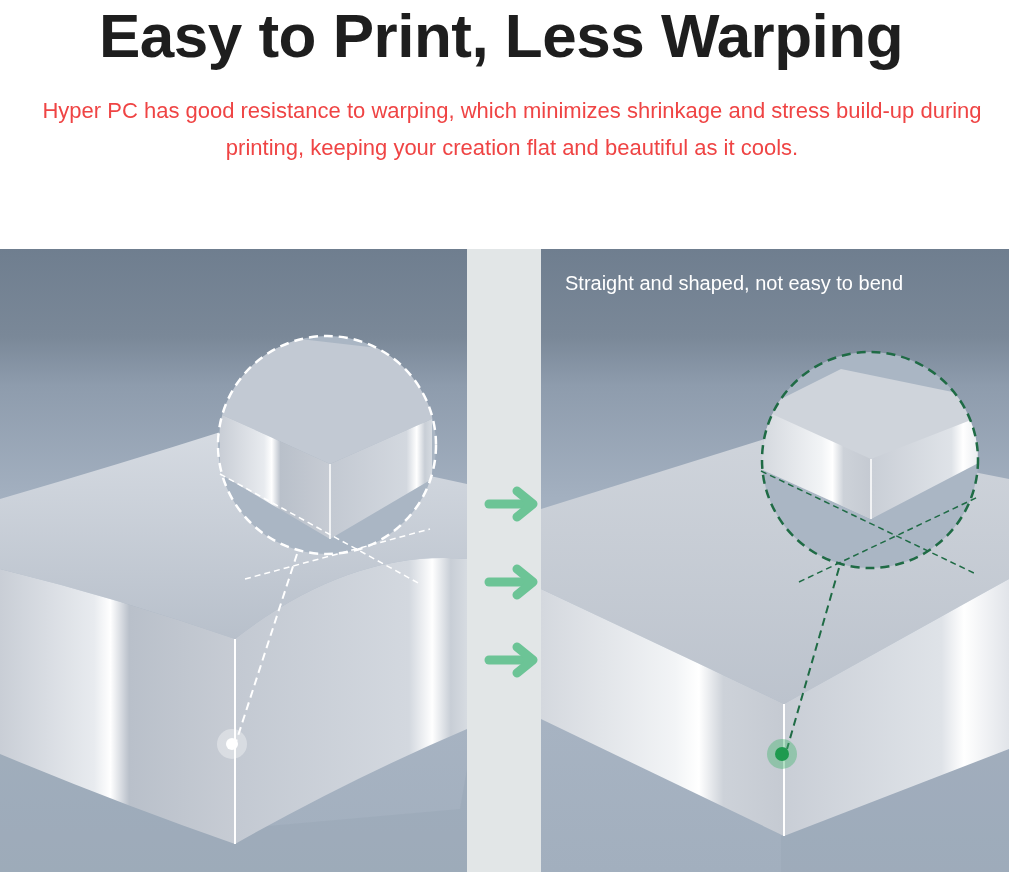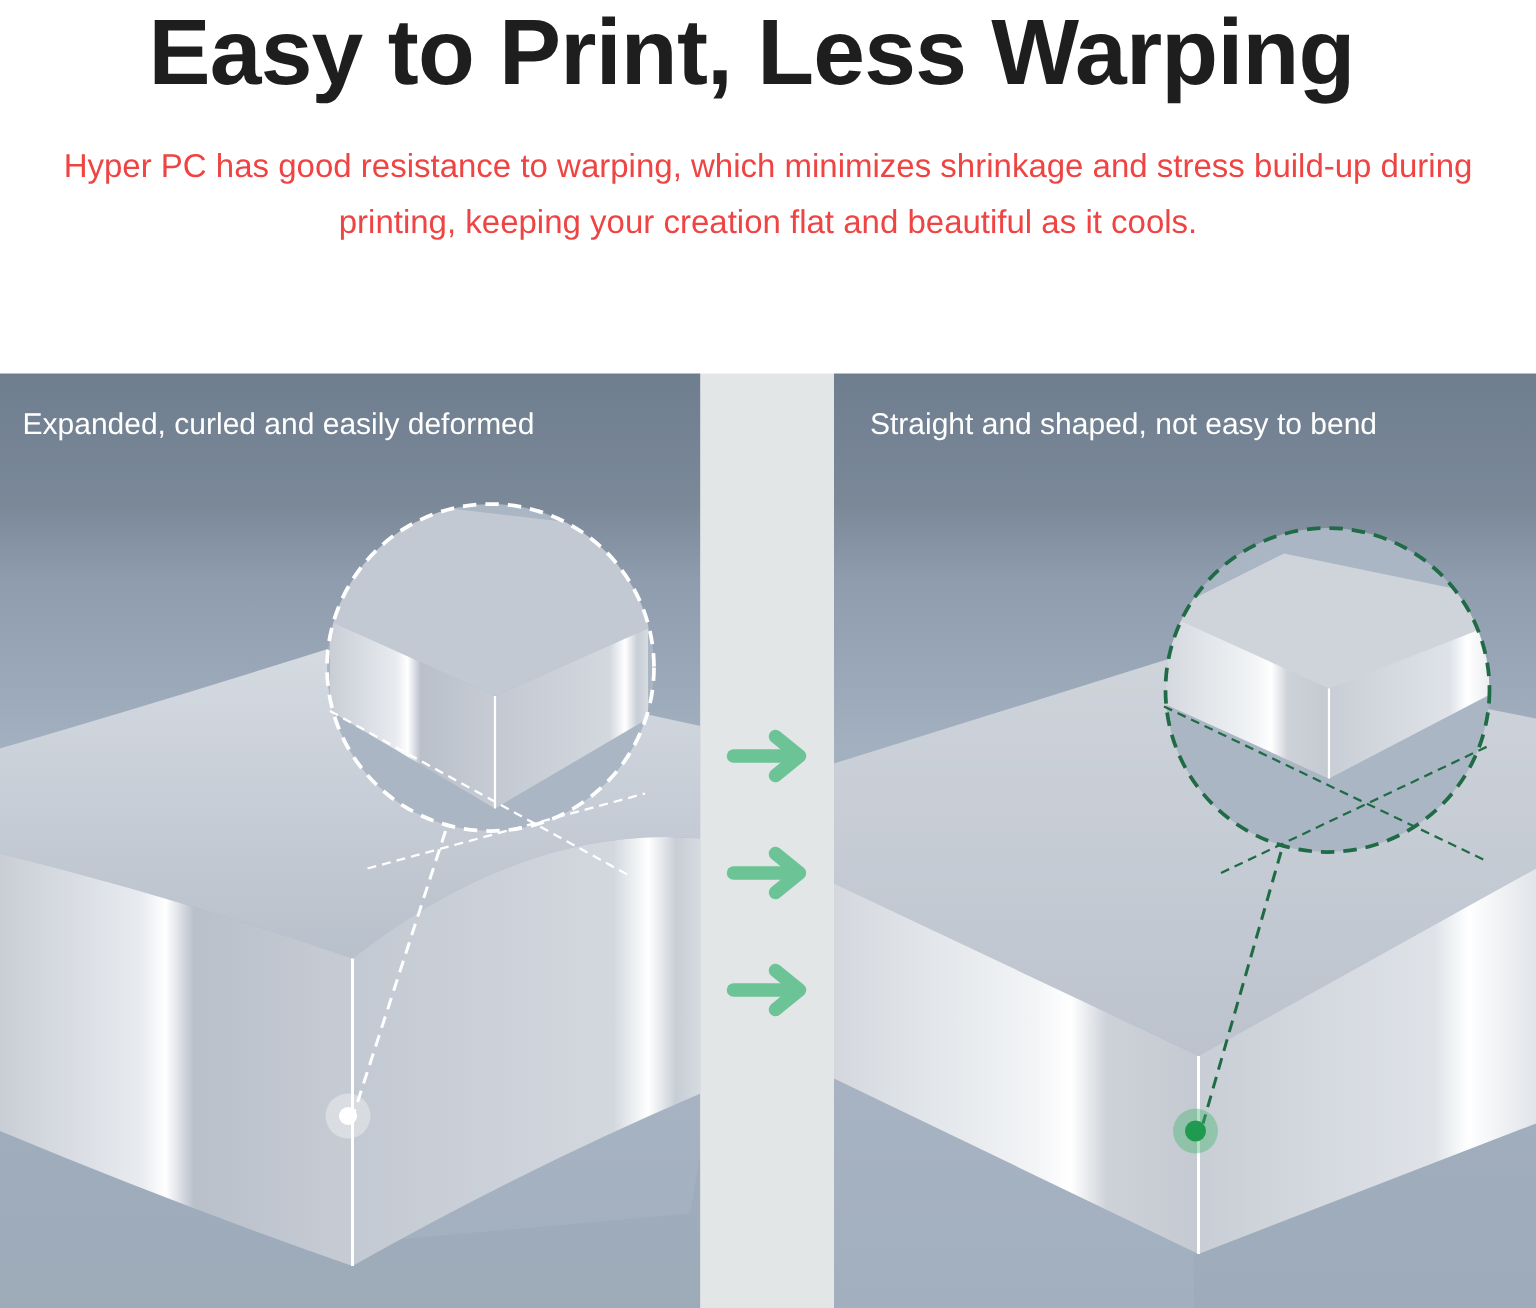--- a/index.html
+++ b/index.html
@@ -14,21 +14,21 @@
   .subtitle {
     position: absolute; left: 30px; top: 92px; width: 964px;
     text-align: center; font-size: 22px; line-height: 37px; color: #ef4444;
   }
 
   .panel {
     position: absolute; top: 249px; height: 623px; overflow: hidden;
     background: linear-gradient(180deg, #6f7e8f 0%, #7a8898 14%, #8e9cad 22%, #a3b0c0 40%, #a8b4c3 70%, #a2afbe 100%);
   }
   .panel.left { left: 0; width: 467px; }
-  .panel.right { left: 556px; width: 468px; }
+  .panel.right { left: 541px; width: 468px; }
 
   .panel-label {
     position: absolute; top: 20px; left: 0; width: 100%;
     text-align: center; color: #ffffff; font-size: 20px; line-height: 28px;
   }
   .panel.left .panel-label { text-align: left; padding-left: 15px; }
   .panel.right .panel-label { text-align: left; padding-left: 24px; }
 
   .strip {
     position: absolute; left: 467px; top: 249px; width: 89px; height: 623px;
@@ -92,21 +92,20 @@
     <circle cx="327" cy="196" r="109" fill="none" stroke="#ffffff" stroke-width="2.5" stroke-dasharray="9 6"></circle>
 
     <line x1="220" y1="225" x2="420" y2="335" stroke="#ffffff" stroke-width="1.5" stroke-dasharray="6 4"></line>
     <line x1="245" y1="330" x2="430" y2="280" stroke="#ffffff" stroke-width="1.5" stroke-dasharray="6 4"></line>
 
     <line x1="297" y1="305" x2="236" y2="493" stroke="#ffffff" stroke-width="2" stroke-dasharray="8 5"></line>
 
     <circle cx="232" cy="495" r="15" fill="#ffffff" opacity="0.35"></circle>
     <circle cx="232" cy="495" r="6" fill="#ffffff"></circle>
   </svg>
-  <div class="panel-label">Expanded, curled and easily deformed</div>
 </div>
 
 <div class="strip">
   <svg class="arrow" style="top:236px" viewBox="0 0 58 38">
     <line x1="6" y1="19" x2="46" y2="19" stroke="#6cc496" stroke-width="9" stroke-linecap="round"></line>
     <polyline points="34,6 50,19 34,32" fill="none" stroke="#6cc496" stroke-width="9" stroke-linecap="round" stroke-linejoin="round"></polyline>
   </svg>
   <svg class="arrow" style="top:314px" viewBox="0 0 58 38">
     <line x1="6" y1="19" x2="46" y2="19" stroke="#6cc496" stroke-width="9" stroke-linecap="round"></line>
     <polyline points="34,6 50,19 34,32" fill="none" stroke="#6cc496" stroke-width="9" stroke-linecap="round" stroke-linejoin="round"></polyline>

